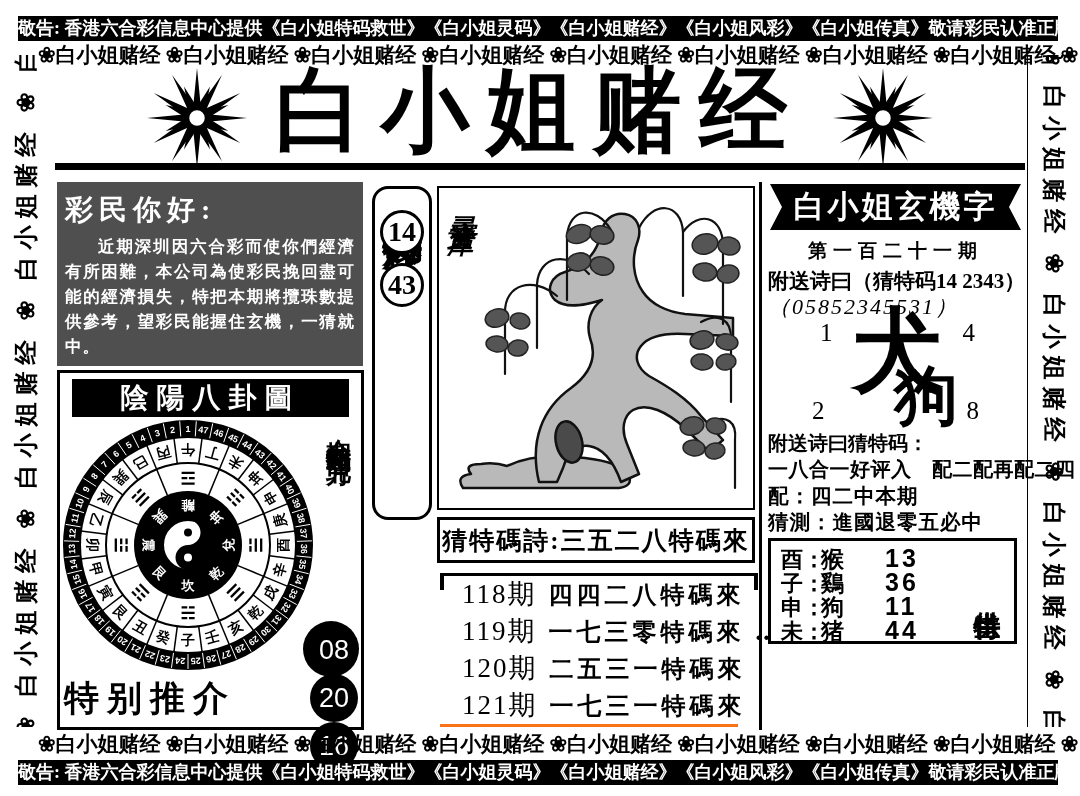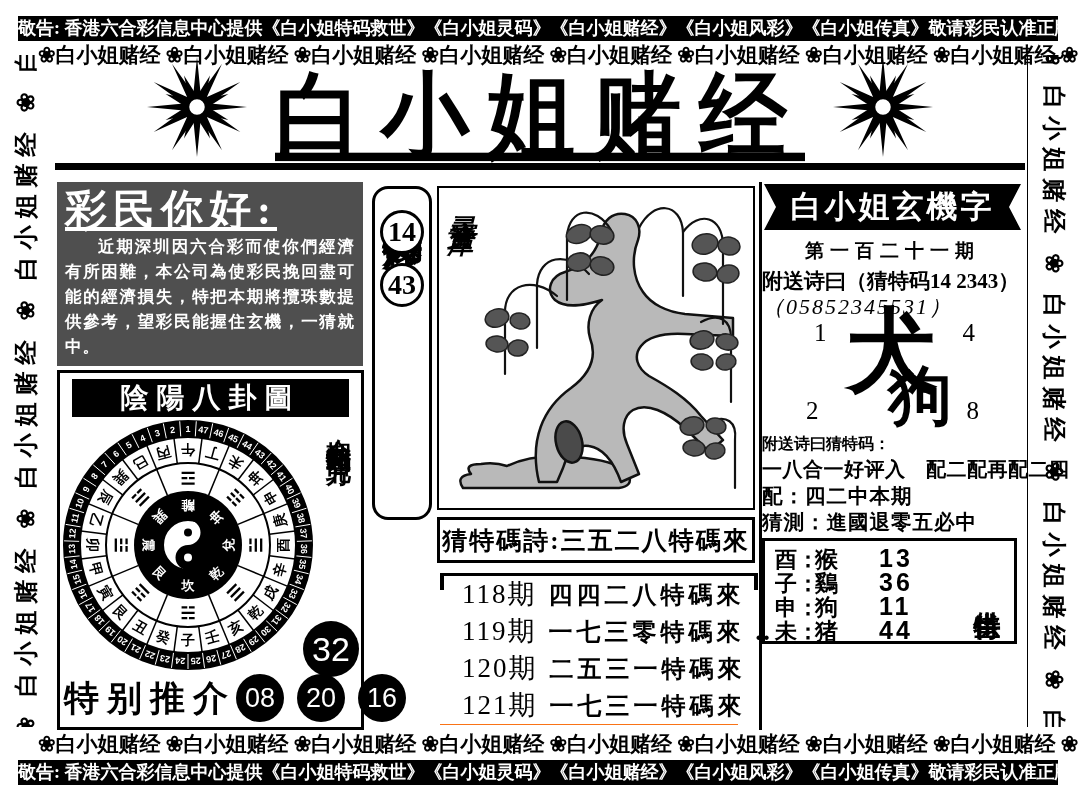--- a/index.html
+++ b/index.html
@@ -17,44 +17,44 @@
   .black-banner{position:absolute;left:18px;width:1040px;height:25px;background:#000;color:#fff;
         font-size:18px;font-weight:bold;line-height:25px;text-align:center;white-space:nowrap;overflow:hidden;}
   .black-banner.top{top:16px;}
   .black-banner.bottom{top:760px;}
   .flower-row{position:absolute;left:38px;width:1040px;height:26px;font-size:21px;font-weight:bold;
         text-align:center;white-space:nowrap;overflow:hidden;line-height:26px;}
   .flower-row.top{top:42px;}
   .flower-row.bottom{top:731px;}
   
   .masthead{position:absolute;left:55px;top:66px;width:970px;height:104px;display:flex;
-        align-items:flex-end;justify-content:center;gap:26px;border-bottom:7px solid #000;box-sizing:border-box;text-decoration:underline;}
+        align-items:flex-start;justify-content:center;gap:26px;border-bottom:7px solid #000;box-sizing:border-box;}
   .main-title{font-size:88px;font-weight:900;letter-spacing:18px;line-height:92px;transform:scaleY(1.05);}
   .starburst{flex:0 0 auto;}
   
   .greeting{position:absolute;left:57px;top:182px;width:306px;height:184px;background:#4f4f4f;
         color:#fff;box-sizing:border-box;padding:4px 8px 2px;}
-  .greeting-title{font-size:42px;font-weight:900;letter-spacing:6px;line-height:48px;text-decoration:underline;}
+  .greeting-title{font-size:28px;font-weight:900;letter-spacing:6px;line-height:48px;}
   .greeting-body{font-size:16.5px;font-weight:bold;line-height:25px;letter-spacing:1px;text-align:justify;
         text-indent:2em;}
   
   .bagua-box{position:absolute;left:57px;top:370px;width:307px;height:360px;border:3px solid #000;
         box-sizing:border-box;}
   .bagua-header{margin:6px 12px 0;background:#000;color:#fff;font-size:28px;font-weight:900;
         text-align:center;letter-spacing:8px;line-height:38px;}
   .bagua-main{position:relative;height:256px;}
   .bagua-main svg{position:absolute;left:2px;top:2px;}
   .direction-note{position:absolute;right:6px;top:2px;writing-mode:vertical-rl;text-orientation:upright;
         font-size:25px;font-weight:bold;letter-spacing:3px;line-height:34px;}
   .ball{background:#000;color:#fff;border-radius:50%;display:flex;align-items:center;justify-content:center;
         font-family:"Liberation Sans","DejaVu Sans",sans-serif;}
   .ball.b32{position:absolute;right:2px;bottom:-4px;width:56px;height:56px;font-size:34px;}
   .recommend-row{position:absolute;left:4px;right:3px;bottom:3px;height:52px;display:flex;align-items:center;}
   .recommend-label{font-size:35px;font-weight:bold;letter-spacing:8px;white-space:nowrap;}
-  .recommend-balls{margin-left:auto;display:flex;gap:13px;}
+  .recommend-balls{margin-left:auto;display:flex;flex-direction:column;}
   .recommend-balls .ball{width:48px;height:48px;font-size:27px;}
   
   .special-box{position:absolute;left:372px;top:186px;width:60px;height:334px;border:3px solid #000;
         border-radius:16px;box-sizing:border-box;display:flex;flex-direction:column;align-items:center;
         padding-top:4px;}
   .special-title{writing-mode:vertical-rl;text-orientation:upright;font-size:40px;font-weight:900;
         line-height:52px;letter-spacing:2px;}
   .circle-num{width:44px;height:44px;border:3px solid #000;border-radius:50%;background:#fff;
         display:flex;align-items:center;justify-content:center;font-size:28px;font-weight:bold;
         margin-top:9px;box-sizing:border-box;font-family:"Liberation Serif",serif;}
@@ -67,39 +67,39 @@
   .poem-box{position:absolute;left:437px;top:517px;width:318px;height:46px;border:3px solid #000;
         box-sizing:border-box;display:flex;align-items:center;justify-content:center;
         font-size:25px;font-weight:900;letter-spacing:2px;white-space:nowrap;}
   .history{position:absolute;left:440px;top:573px;width:318px;height:152px;border-top:3px solid #000;}
   .history::before,.history::after{content:'';position:absolute;top:0;width:4px;height:14px;background:#000;}
   .history::before{left:0;}
   .history::after{right:0;}
   .history-row{display:flex;align-items:baseline;height:37px;padding-left:22px;white-space:nowrap;}
   .history-issue{font-size:27px;letter-spacing:2px;margin-right:12px;}
   .history-text{font-size:24px;font-weight:900;letter-spacing:4px;}
-  .history-row.last{border-bottom:1px solid #f97316;margin-right:20px;}
+  .history-row.last{border-bottom:3px solid #f97316;margin-right:20px;}
   
   .col-right{position:absolute;left:759px;top:182px;width:264px;height:548px;border-left:3px solid #000;
-        padding-left:0;box-sizing:border-box;}
+        padding-left:6px;box-sizing:border-box;}
   .ribbon{margin:2px 2px 0;background:#000;color:#fff;height:46px;line-height:46px;text-align:center;
         font-size:31px;font-weight:900;letter-spacing:3px;
         clip-path:polygon(0 0,100% 0,calc(100% - 12px) 50%,100% 100%,0 100%,12px 50%);}
   .issue-line{text-align:center;font-size:19px;font-weight:900;letter-spacing:6px;line-height:34px;margin-top:4px;}
   .poem-intro{font-size:21px;font-weight:bold;line-height:26px;white-space:nowrap;}
   .code-line{font-size:22px;font-style:italic;line-height:25px;letter-spacing:2px;}
   .bigchar{position:relative;height:112px;}
   .bigchar .top-char{position:absolute;left:84px;top:-14px;font-size:92px;font-weight:900;line-height:92px;}
   .bigchar .bottom-char{position:absolute;left:126px;top:46px;font-size:64px;font-weight:900;line-height:64px;}
   .bigchar .corner{position:absolute;font-size:25px;font-family:"Liberation Serif",serif;}
   .bigchar .tl{left:52px;top:0px;}
   .bigchar .tr{right:48px;top:0px;}
   .bigchar .bl{left:44px;bottom:6px;}
   .bigchar .br{right:44px;bottom:6px;}
-  .poem-title{font-size:16px;font-weight:bold;line-height:25px;}
+  .poem-title{font-size:20px;font-weight:bold;line-height:25px;}
   .poem-line{font-size:20px;font-weight:900;line-height:27px;white-space:nowrap;letter-spacing:0.5px;}
   .hint-line{font-size:20.5px;font-weight:bold;line-height:26px;white-space:nowrap;letter-spacing:1px;}
   
   .zodiac-box{margin-top:3px;margin-right:6px;border:3px solid #000;height:106px;display:flex;box-sizing:border-box;}
   .zodiac-rows{flex:1;padding:3px 0 0 10px;}
   .zodiac-row{display:flex;align-items:baseline;height:24px;font-weight:900;}
   .z-branch{font-size:22px;width:40px;letter-spacing:0;}
   .z-animal{font-size:23px;width:64px;}
   .z-num{font-size:25px;font-family:"Liberation Sans",sans-serif;letter-spacing:3px;}
   .zodiac-side{width:54px;display:flex;align-items:center;justify-content:center;}

